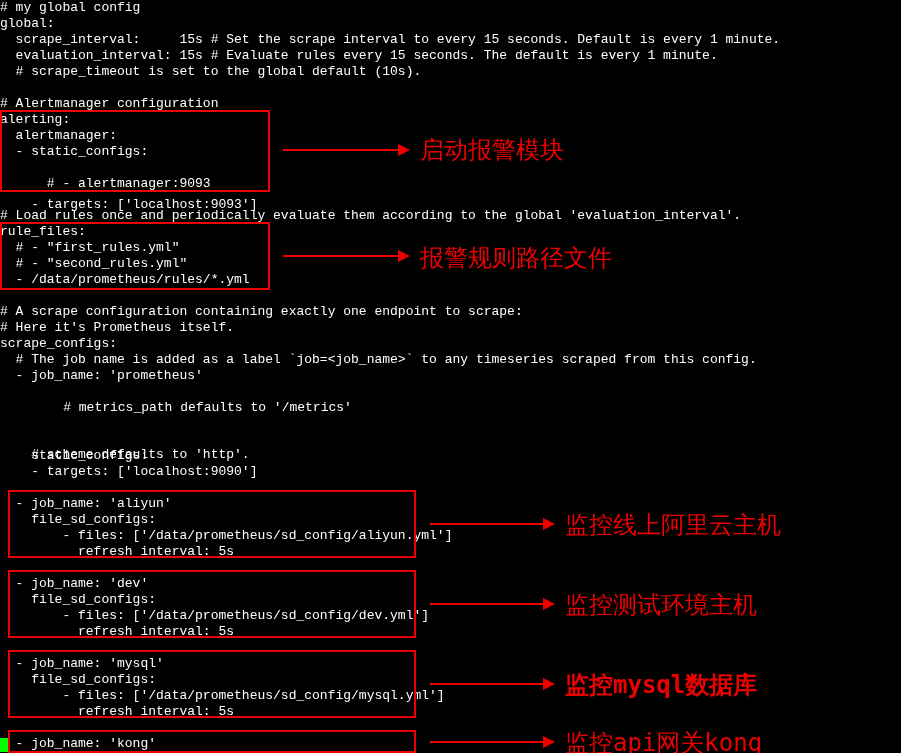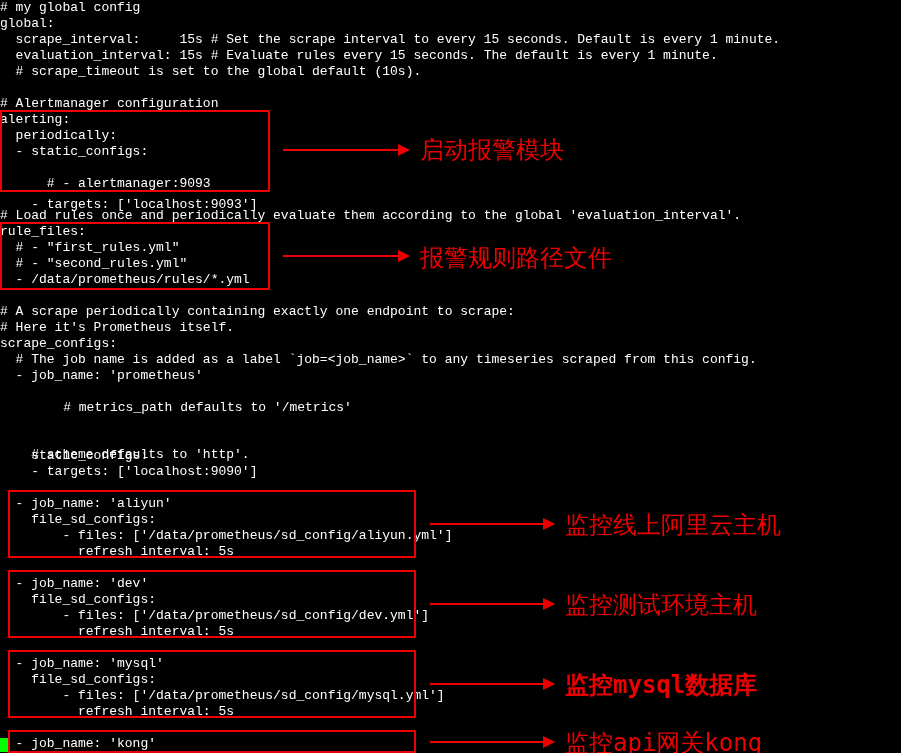--- a/index.html
+++ b/index.html
@@ -53,32 +53,32 @@
 
 <div id="lines-root">
     <div class="line" style="top: 0px;"># my global config</div>
     <div class="line" style="top: 16px;">global:</div>
     <div class="line" style="top: 32px;">  scrape_interval:     15s # Set the scrape interval to every 15 seconds. Default is every 1 minute.</div>
     <div class="line" style="top: 48px;">  evaluation_interval: 15s # Evaluate rules every 15 seconds. The default is every 1 minute.</div>
     <div class="line" style="top: 64px;">  # scrape_timeout is set to the global default (10s).</div>
     <div class="line" style="top: 80px;"></div>
     <div class="line" style="top: 96px;"># Alertmanager configuration</div>
     <div class="line" style="top: 112px;">alerting:</div>
-    <div class="line" style="top: 128px;">  periodically:</div>
+    <div class="line" style="top: 128px;">  alertmanager:</div>
     <div class="line" style="top: 144px;">  - static_configs:</div>
     <div class="line" style="top: 160px; margin-top: 37px;">    - targets: ['localhost:9093']</div>
     <div class="line" style="top: 176px;">      # - alertmanager:9093</div>
     <div class="line" style="top: 192px;"></div>
     <div class="line" style="top: 208px;"># Load rules once and periodically evaluate them according to the global 'evaluation_interval'.</div>
     <div class="line" style="top: 224px;">rule_files:</div>
     <div class="line" style="top: 240px;">  # - "first_rules.yml"</div>
     <div class="line" style="top: 256px;">  # - "second_rules.yml"</div>
     <div class="line" style="top: 272px;">  - /data/prometheus/rules/*.yml</div>
     <div class="line" style="top: 288px;"></div>
-    <div class="line" style="top: 304px;"># A scrape periodically containing exactly one endpoint to scrape:</div>
+    <div class="line" style="top: 304px;"># A scrape configuration containing exactly one endpoint to scrape:</div>
     <div class="line" style="top: 320px;"># Here it's Prometheus itself.</div>
     <div class="line" style="top: 336px;">scrape_configs:</div>
     <div class="line" style="top: 352px;">  # The job name is added as a label `job=&lt;job_name&gt;` to any timeseries scraped from this config.</div>
     <div class="line" style="top: 368px;">  - job_name: 'prometheus'</div>
     <div class="line" style="top: 384px;"></div>
     <div class="line" style="top: 400px; margin-left: 32px;">    # metrics_path defaults to '/metrics'</div>
     <div class="line" style="top: 416px; margin-top: 31px;">    # scheme defaults to 'http'.</div>
     <div class="line" style="top: 432px;"></div>
     <div class="line" style="top: 448px;">    static_configs:</div>
     <div class="line" style="top: 464px;">    - targets: ['localhost:9090']</div>

